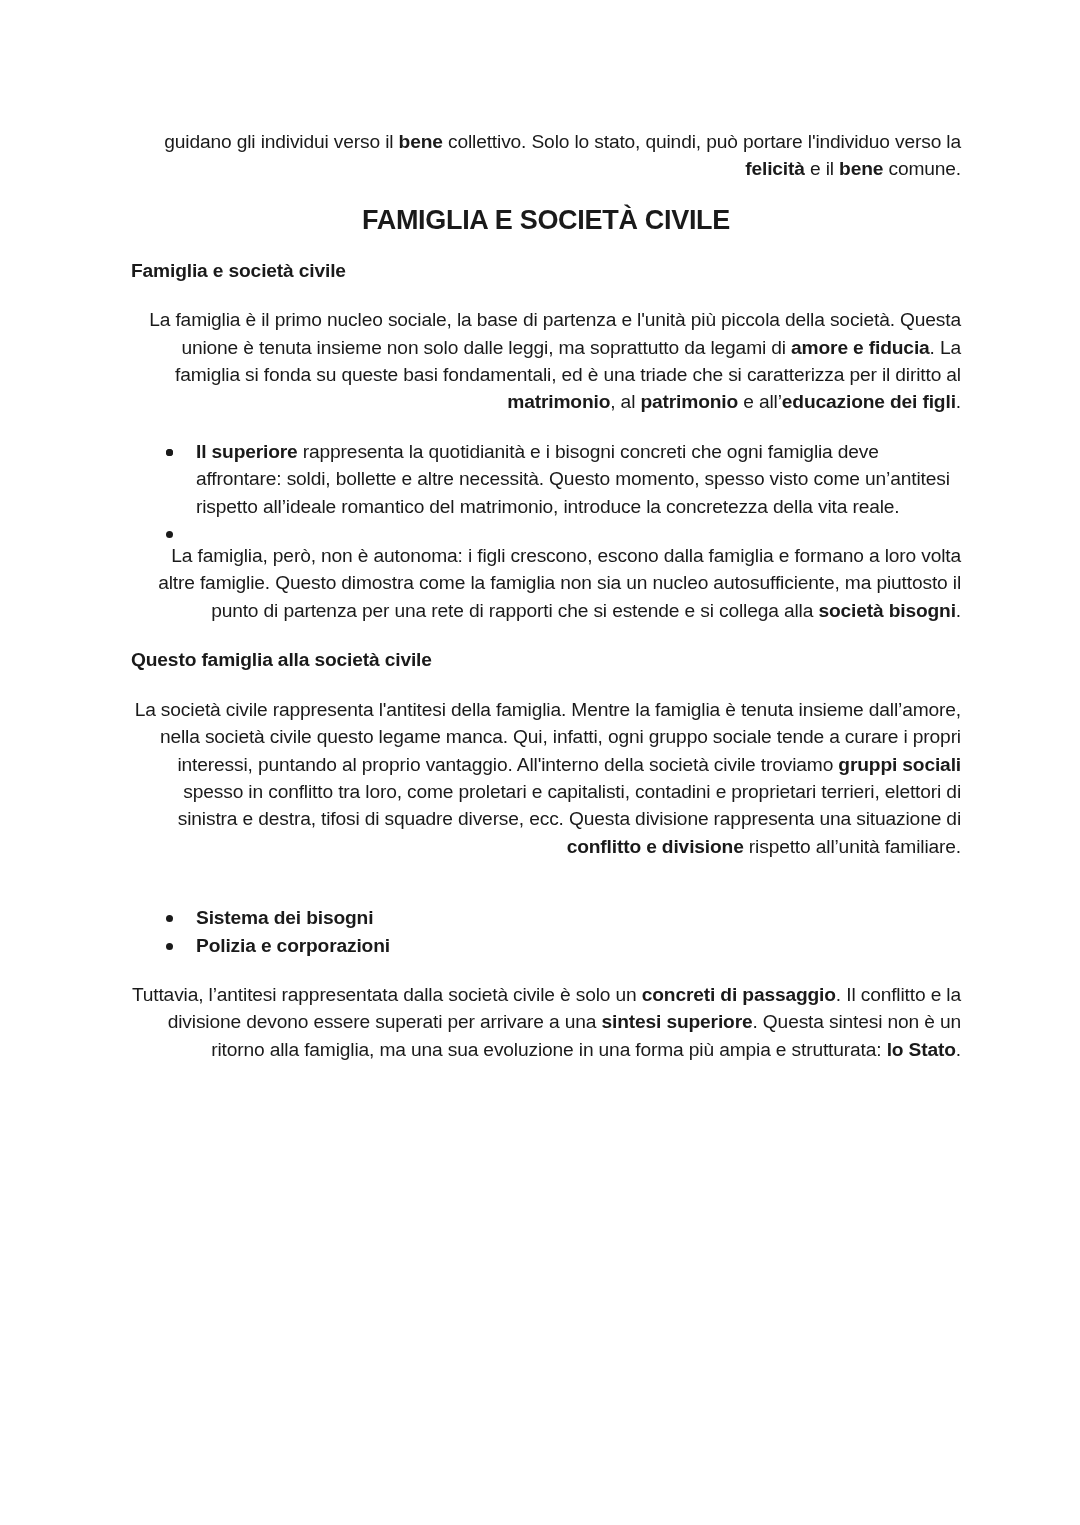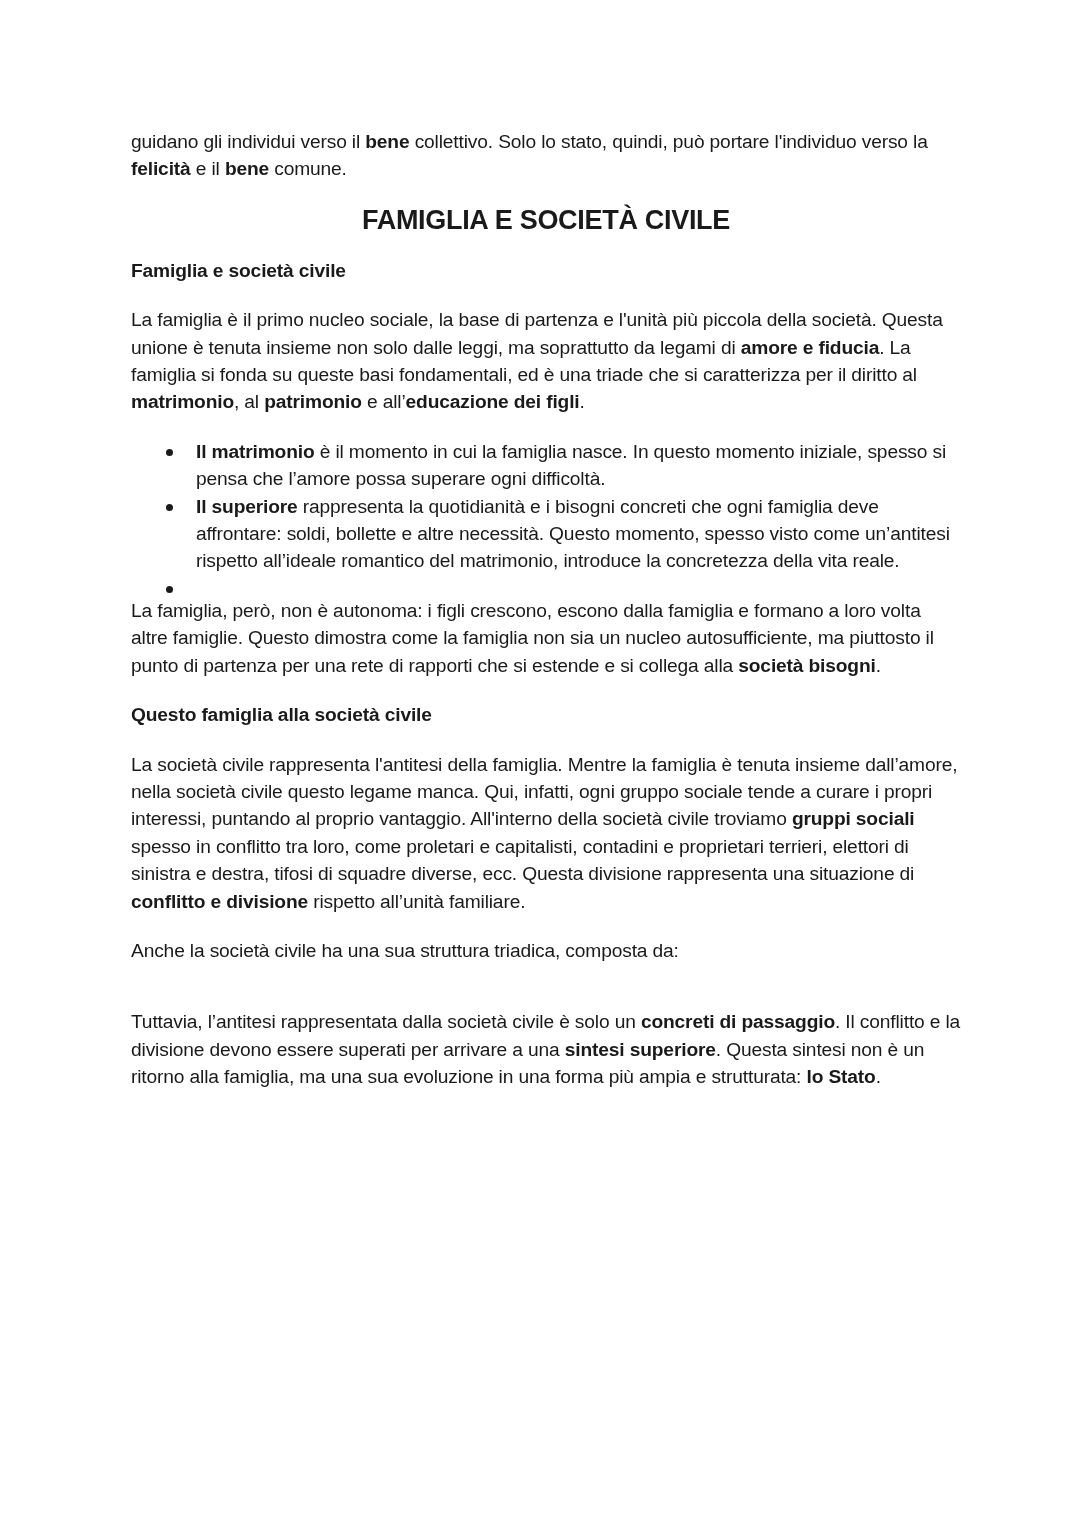--- a/index.html
+++ b/index.html
@@ -19,20 +19,21 @@
     position: absolute;
     left: 131px;
     top: 128px;
     width: 830px;
     font-size: 19.2px;
     line-height: 27.4px;
     letter-spacing: -0.15px;
   }
   .para {
     margin: 0;
+    text-align: right;
   }
   .para b, .bullet-list b, .heading3 {
     font-weight: bold;
   }
   .title {
     text-align: center;
     font-weight: bold;
     font-size: 27px;
     line-height: 34px;
     margin: 20px 0 0 0;
@@ -76,44 +77,45 @@
 
   <h3 class="heading3">Famiglia e società civile</h3>
 
   <div class="gap-s"></div>
 
   <p class="para">La famiglia è il primo nucleo sociale, la base di partenza e l'unità più piccola della società. Questa unione è tenuta insieme non solo dalle leggi, ma soprattutto da legami di <b>amore e fiducia</b>. La famiglia si fonda su queste basi fondamentali, ed è una triade che si caratterizza per il diritto al <b>matrimonio</b>, al <b>patrimonio</b> e all’<b>educazione dei figli</b>.</p>
 
   <div class="gap-s"></div>
 
   <ul class="bullet-list">
-    <li><span class="dot"></span><span><b>Il matrimonio</b> è il momento in cui la famiglia nasce. In questo momento iniziale, spesso si pensa che l’amore possa superare ogni difficoltà.</span></li>
+    <li><span class="dot"></span></li>
     <li><span class="dot"></span><span><b>Il superiore</b> rappresenta la quotidianità e i bisogni concreti che ogni famiglia deve affrontare: soldi, bollette e altre necessità. Questo momento, spesso visto come un’antitesi rispetto all’ideale romantico del matrimonio, introduce la concretezza della vita reale.</span></li>
     <li><span class="dot"></span></li>
   </ul>
 
   <div class="gap-s"></div>
 
   <p class="para">La famiglia, però, non è autonoma: i figli crescono, escono dalla famiglia e formano a loro volta altre famiglie. Questo dimostra come la famiglia non sia un nucleo autosufficiente, ma piuttosto il punto di partenza per una rete di rapporti che si estende e si collega alla <b>società bisogni</b>.</p>
 
   <div class="gap-s"></div>
 
   <h3 class="heading3">Questo famiglia alla società civile</h3>
 
   <div class="gap-s"></div>
 
   <p class="para">La società civile rappresenta l'antitesi della famiglia. Mentre la famiglia è tenuta insieme dall’amore, nella società civile questo legame manca. Qui, infatti, ogni gruppo sociale tende a curare i propri interessi, puntando al proprio vantaggio. All'interno della società civile troviamo <b>gruppi sociali</b> spesso in conflitto tra loro, come proletari e capitalisti, contadini e proprietari terrieri, elettori di sinistra e destra, tifosi di squadre diverse, ecc. Questa divisione rappresenta una situazione di <b>conflitto e divisione</b> rispetto all’unità familiare.</p>
 
   <div class="gap-s"></div>
 
-  <p class="para">Anche la società civile ha una sua struttura triadica, composta da:</p>
 
   <div class="gap-s"></div>
 
   <ul class="bullet-list">
+    <li><span class="dot"></span><span><b>Sistema dei bisogni</b></span></li>
+    <li><span class="dot"></span><span><b>Polizia e corporazioni</b></span></li>
   </ul>
 
   <div class="gap-s"></div>
 
   <p class="para">Tuttavia, l’antitesi rappresentata dalla società civile è solo un <b>concreti di passaggio</b>. Il conflitto e la divisione devono essere superati per arrivare a una <b>sintesi superiore</b>. Questa sintesi non è un ritorno alla famiglia, ma una sua evoluzione in una forma più ampia e strutturata: <b>lo Stato</b>.</p>
 
   <div class="gap-s"></div>
 
 
 </div>

